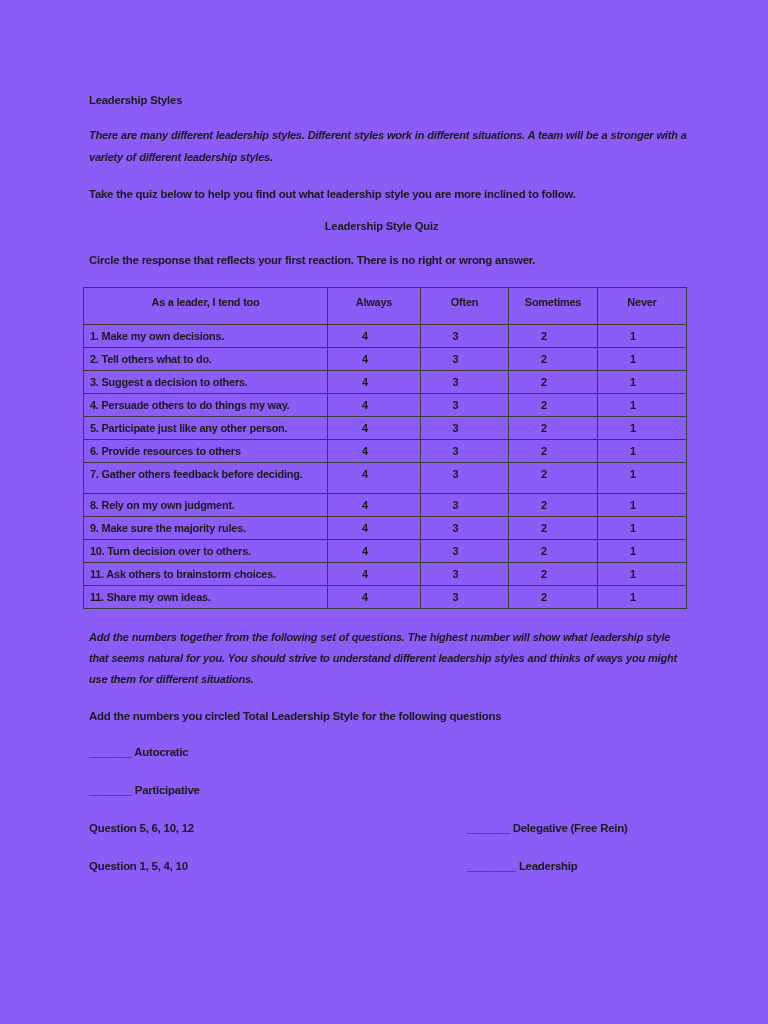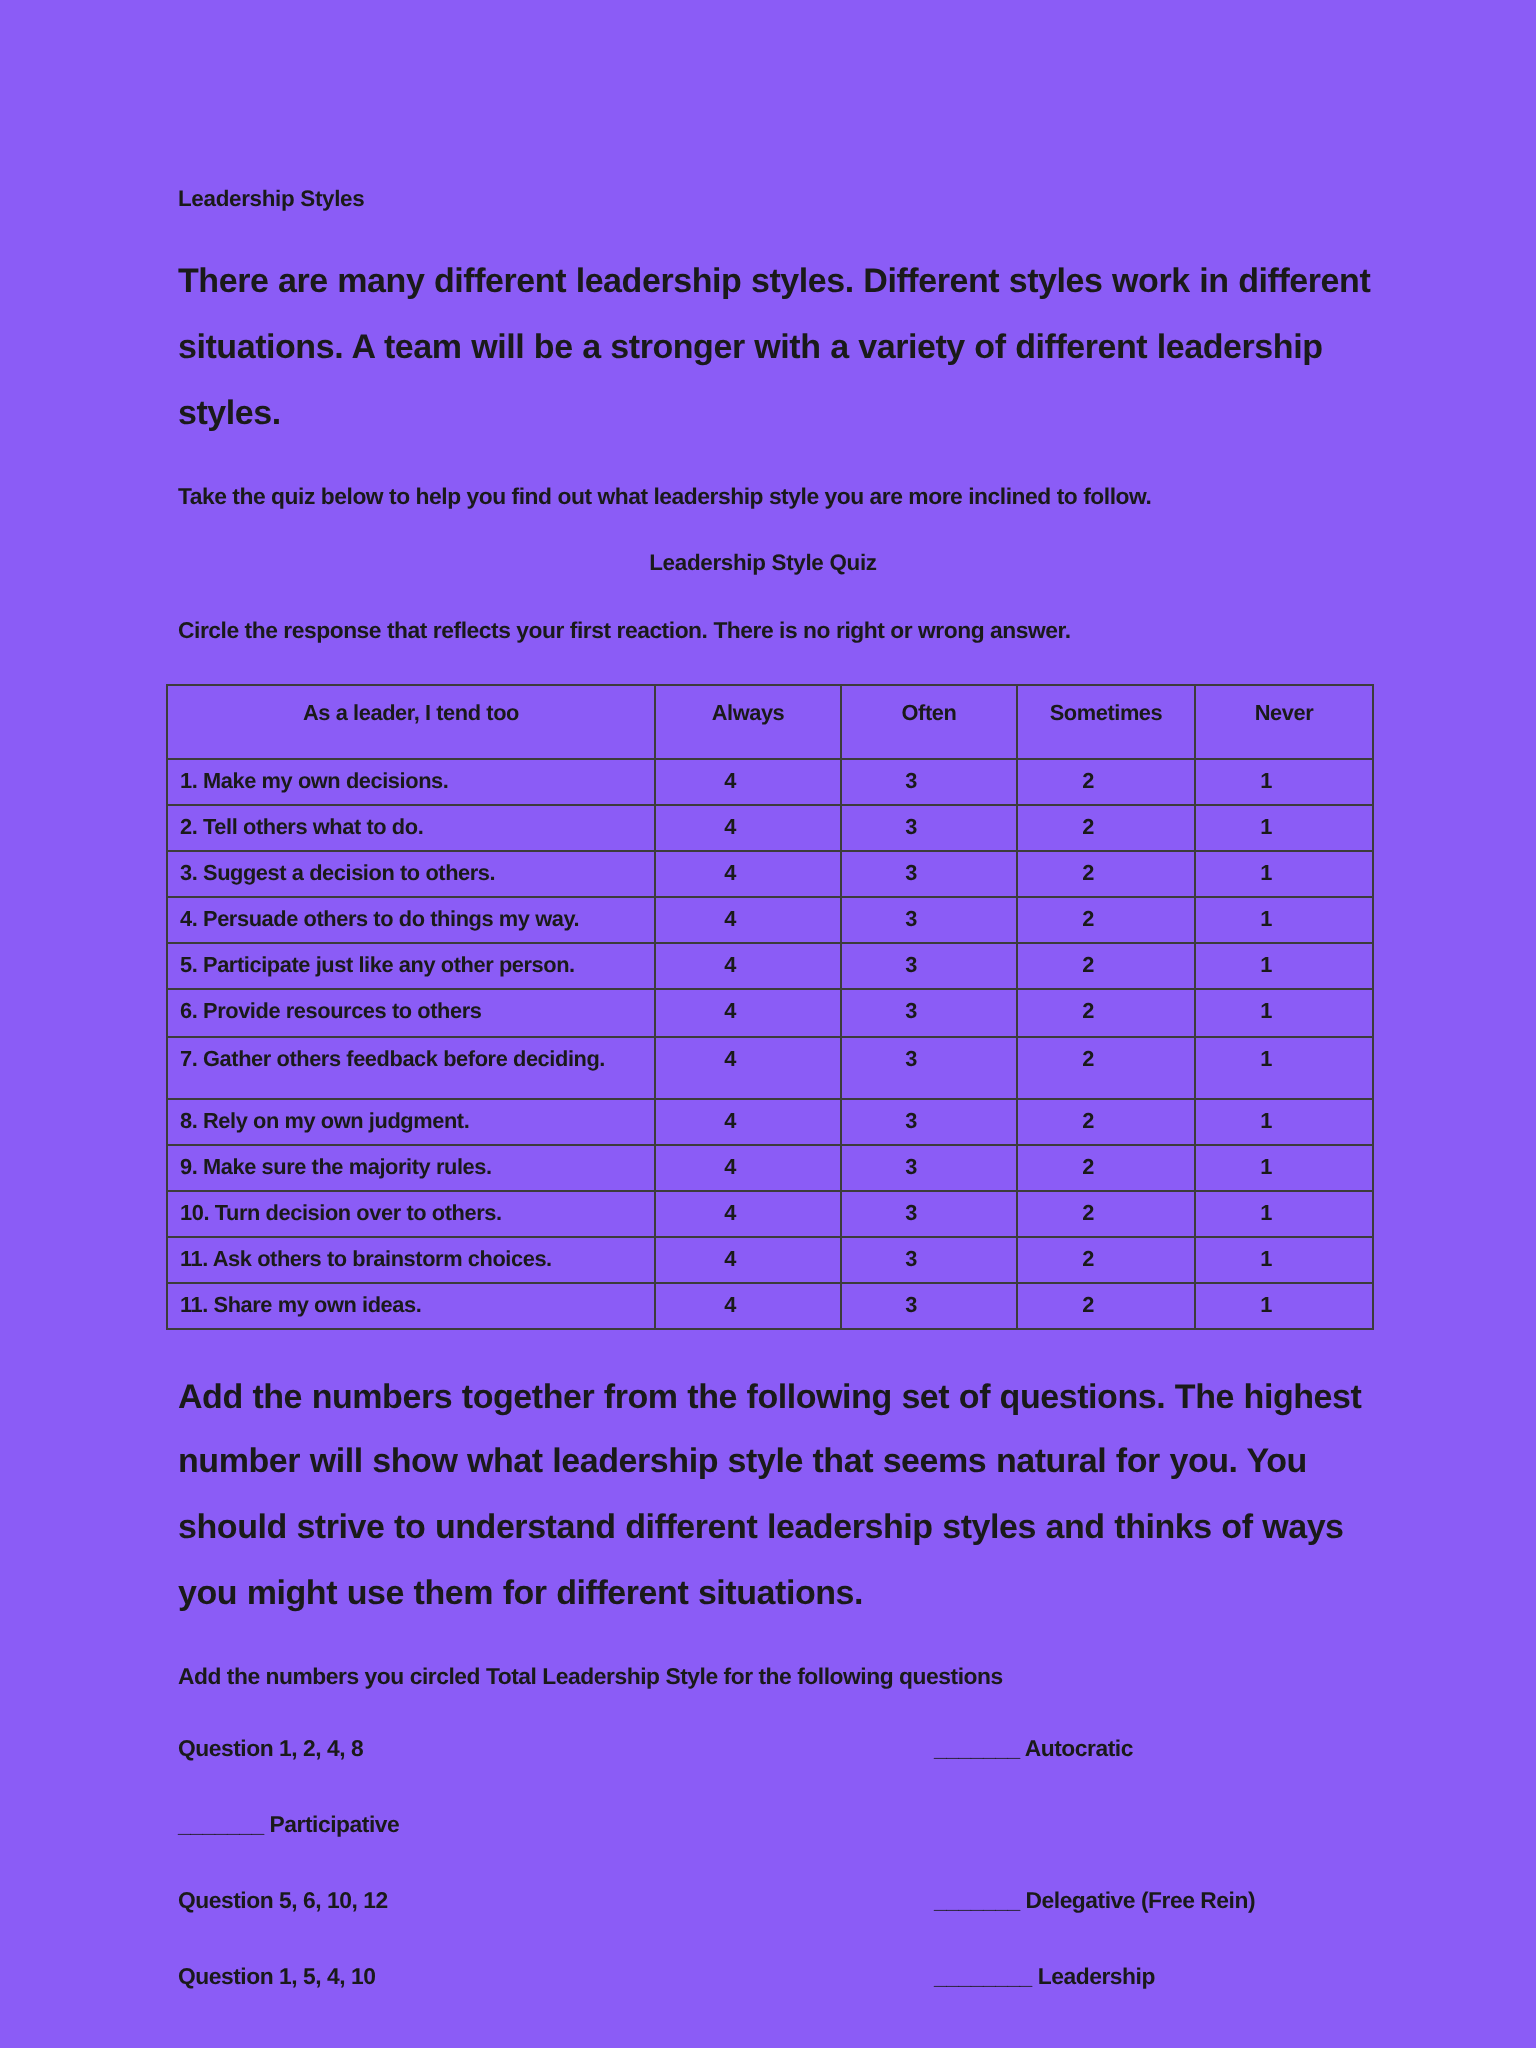--- a/index.html
+++ b/index.html
@@ -29,26 +29,27 @@
     width: 600px;
   }
   .doc-title {
     font-size: 11.2px;
     font-weight: 700;
     letter-spacing: -0.15px;
     margin: 0 0 18px 0;
     line-height: 1.2;
   }
   .para {
-    font-size: 17px;
+    font-size: 11px;
     font-weight: 700;
     letter-spacing: -0.22px;
     line-height: 1.92;
     margin: 0 0 17px 0;
     word-spacing: 0.3px;
+    font-style: italic;
   }
   .quiz-heading {
     font-size: 11.2px;
     font-weight: 700;
     letter-spacing: -0.15px;
     text-align: center;
     margin: 0 0 18px 0;
     padding-right: 15px;
     line-height: 1.2;
   }
@@ -256,21 +257,20 @@
     </table>
 
     <div class="after-table">
       <p class="para">Add the numbers together from the following set of questions.  The highest number will show what leadership style that seems natural for you.  You should strive to understand different leadership styles and thinks of ways you might use them for different situations.</p>
 
       <p class="instruction">Add the numbers you circled Total Leadership Style for the following questions</p>
     </div>
 
     <div class="scoring-list">
         <div class="score-row">
-          <span class="q-label">Question 1, 2, 4, 8</span>
           <span class="blank-label"><span>_______ </span><span>Autocratic</span></span>
         </div>
         <div class="score-row">
           <span class="blank-label"><span>_______ </span><span>Participative</span></span>
         </div>
         <div class="score-row">
           <span class="q-label">Question 5, 6, 10, 12</span>
           <span class="blank-label"><span>_______ </span><span>Delegative (Free Rein)</span></span>
         </div>
         <div class="score-row">

